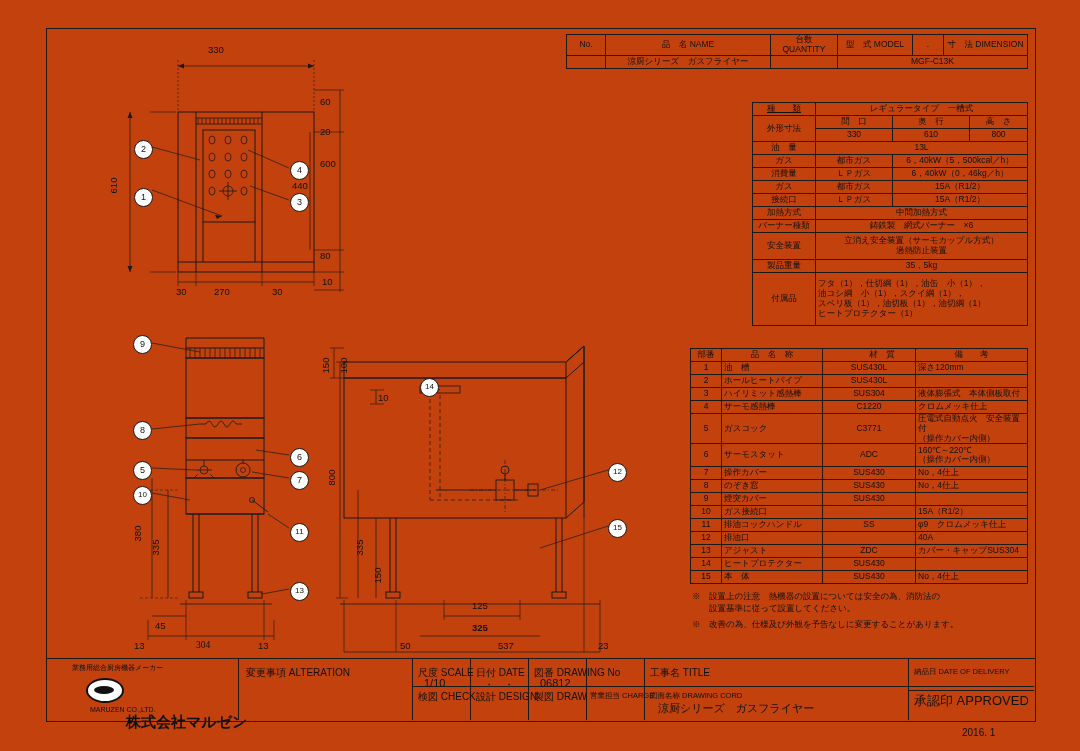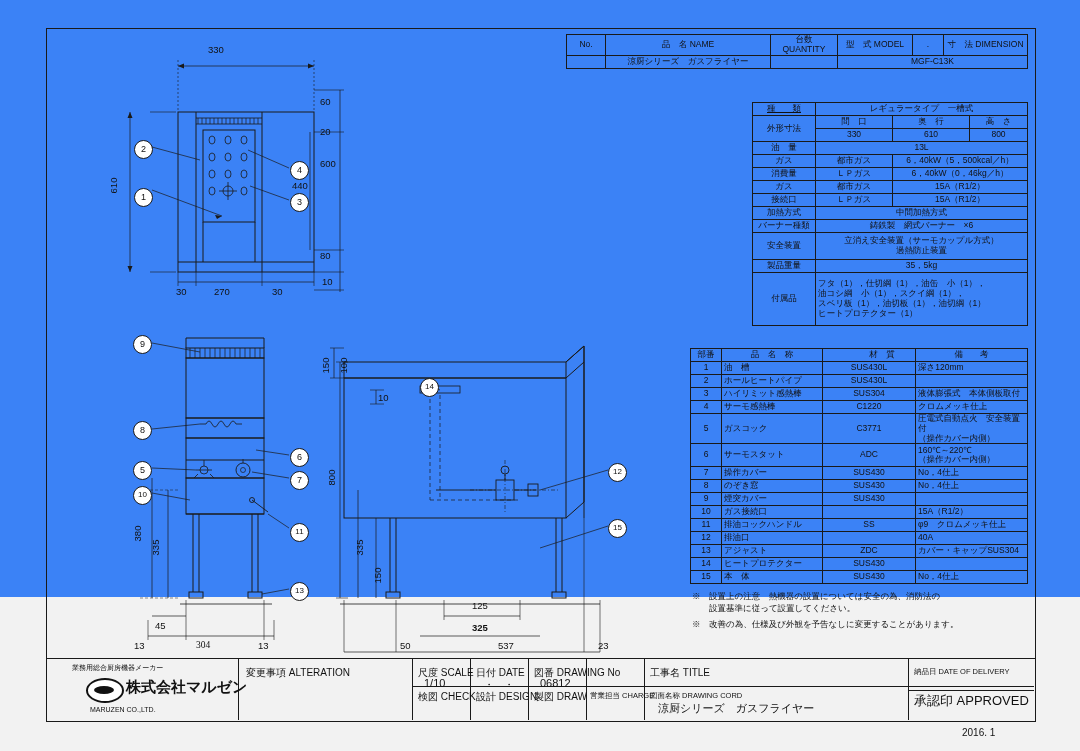--- a/index.html
+++ b/index.html
@@ -1,17 +1,17 @@
 <!DOCTYPE html>
 <html><head>
 <meta charset="utf-8">
 <style>
   html,body{margin:0;padding:0;background:#f2f2f2;}
   body{width:1080px;height:751px;font-family:"Liberation Sans",sans-serif;overflow:hidden;}
-  #sheet{position:absolute;left:0;top:0;width:1080px;height:597px;background:#3b82f6;}
+  #sheet{position:absolute;left:0;top:0;width:1080px;height:751px;background:#c2410c;}
   .frame{position:absolute;border:1.5px solid #1a1a1a;}
   .ln{position:absolute;background:#1a1a1a;}
   .lnh{height:1px;}
   .lnv{width:1px;}
   .tx{position:absolute;color:#111;white-space:nowrap;font-size:10px;line-height:1;}
   .tbl{position:absolute;border-collapse:collapse;font-size:8.5px;color:#111;}
   .tbl td{border:1px solid #1a1a1a;padding:0 2px;line-height:1.15;height:12px;}
   .ctr{text-align:center;}
   .lft{text-align:left;}
   .bal{position:absolute;width:17px;height:17px;border:1px solid #1a1a1a;border-radius:50%;
@@ -524,21 +524,21 @@
   <div class="ln lnv" style="left:470px;top:658px;height:62px;"></div>
   <div class="ln lnv" style="left:528px;top:658px;height:62px;"></div>
   <div class="ln lnv" style="left:586px;top:658px;height:62px;"></div>
   <div class="ln lnv" style="left:644px;top:658px;height:62px;"></div>
   <div class="ln lnv" style="left:908px;top:658px;height:62px;"></div>
   <div class="ln lnh" style="left:412px;top:686px;width:622px;"></div>
   <div class="ln lnh" style="left:908px;top:690px;width:126px;"></div>
 
   <div class="logo-oval" style="left:86px;top:678px;"></div>
   <div class="tx" style="left:72px;top:664px;font-size:7px;">業務用総合厨房機器メーカー</div>
-  <div class="tx" style="left:126px;top:679px;font-size:15px;font-weight:bold;">株式会社マルゼン</div>
+  <div class="tx" style="left:126px;top:714px;font-size:15px;font-weight:bold;">株式会社マルゼン</div>
   <div class="tx" style="left:90px;top:706px;font-size:7px;">MARUZEN  CO.,LTD.</div>
 
   <div class="tx" style="left:246px;top:668px;">変更事項  ALTERATION</div>
   <div class="tx" style="left:418px;top:668px;">尺度  SCALE</div>
   <div class="tx" style="left:424px;top:678px;font-size:11px;">1/10</div>
   <div class="tx" style="left:476px;top:668px;">日付  DATE</div>
   <div class="tx" style="left:484px;top:680px;">・　・</div>
   <div class="tx" style="left:534px;top:668px;">図番  DRAWING No</div>
   <div class="tx" style="left:540px;top:678px;font-size:11px;">06812</div>
   <div class="tx" style="left:650px;top:668px;">工事名  TITLE</div>

